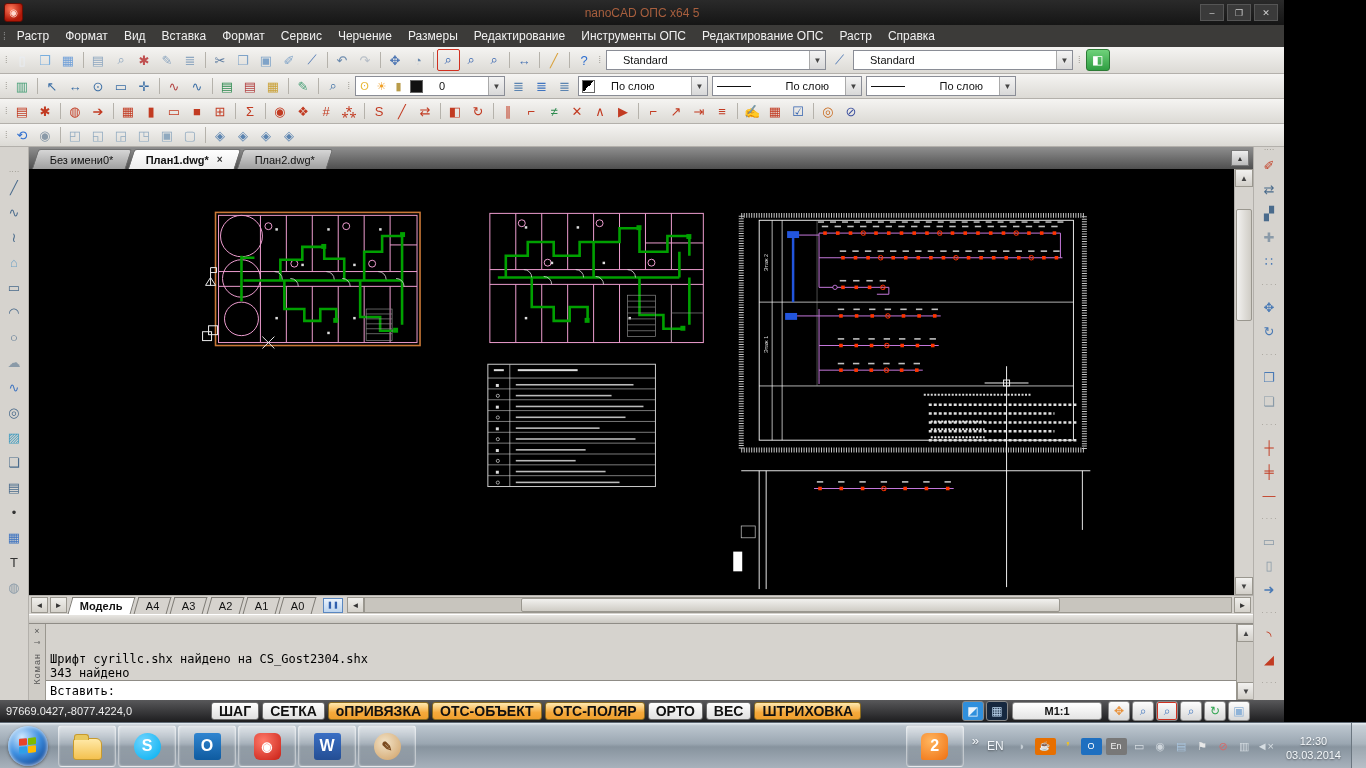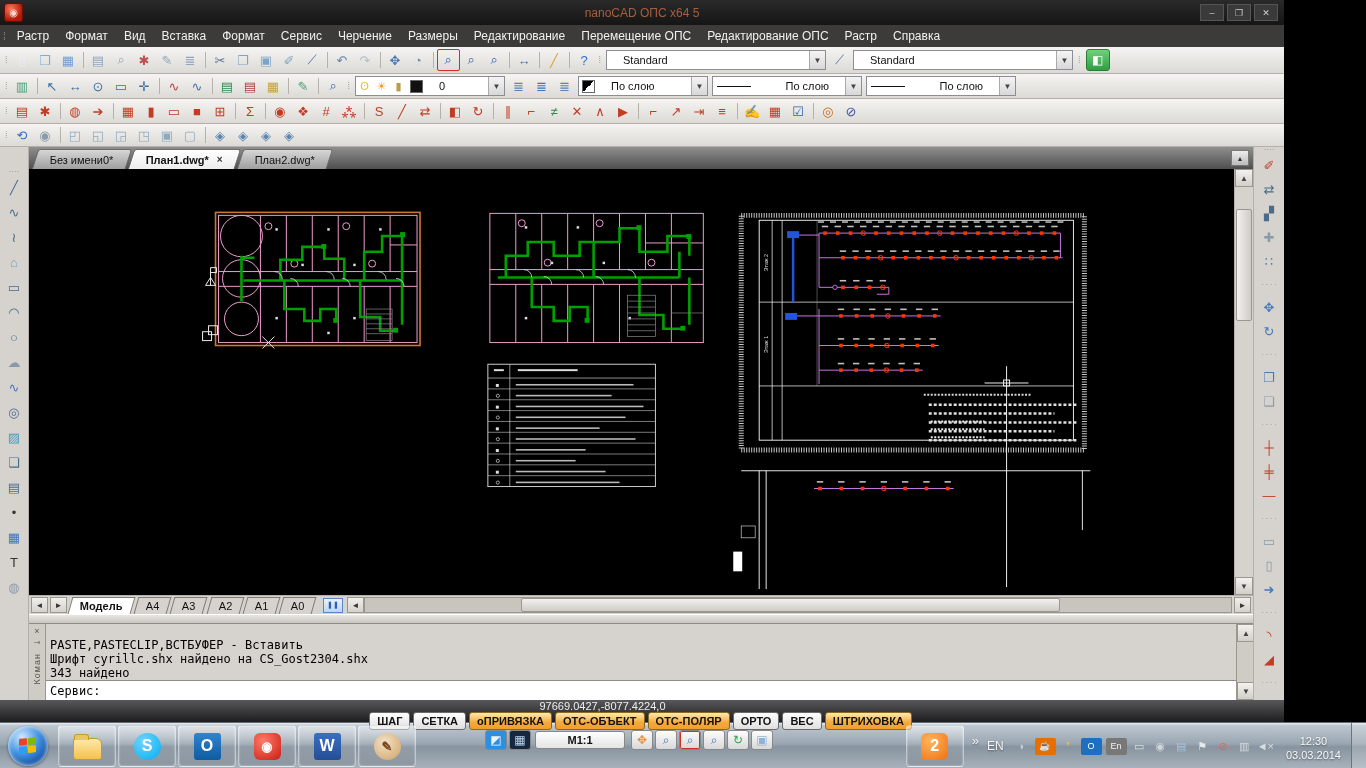--- a/index.html
+++ b/index.html
@@ -110,23 +110,23 @@
   #cmd-lines{flex:1;overflow:hidden;font-family:"DejaVu Sans Mono",monospace;font-size:12px;color:#000;
     padding:0 4px;display:flex;flex-direction:column;justify-content:flex-end;background:#d6d3ce;}
   #cmd-lines .cline{line-height:14px;white-space:pre;}
   #cmd-prompt{height:19px;background:#fff;border-top:1px solid #8f8c86;font-family:"DejaVu Sans Mono",monospace;
     font-size:12px;color:#000;display:flex;align-items:center;padding:0 4px;}
   #cmd-scroll{width:16px;background:#cfccc6;border-left:1px solid #9a978f;display:flex;flex-direction:column;}
   #cmd-scroll .fill{flex:1;}
 
   
   #statusbar{height:22px;background:linear-gradient(#58585a,#1d1d1f);display:flex;align-items:center;
-    color:#eee;font-size:11px;padding:0 6px;flex-direction:column;}
+    color:#eee;font-size:11px;padding:0 6px;}
   #coords{width:205px;}
-  .stoggle{height:16px;padding:0 7px;margin-right:3px;border-radius:3px;font-size:11px;font-weight:bold;color:#111;
+  .stoggle{height:16px;padding:0 7px;margin-right:3px;border-radius:3px;font-size:14px;font-weight:bold;color:#111;
     display:flex;align-items:center;border:1px solid #6b6b6b;}
   .stoggle.off{background:linear-gradient(#ffffff,#dfdfdf);}
   .stoggle.on{background:linear-gradient(#ffe9b0,#f5a93b 60%,#ef9f2e);border-color:#8a6a1f;}
   #status-spacer{flex:1;}
   .sicon{width:20px;height:18px;margin-left:2px;border-radius:3px;display:flex;align-items:center;justify-content:center;
     font-size:12px;background:linear-gradient(#fdfdfd,#d8d8d8);border:1px solid #888;}
   .sicon.red{box-shadow:inset 0 0 0 1px #d03020;}
   #scalebox{width:88px;height:16px;background:linear-gradient(#ffffff,#e4e4e4);border:1px solid #888;border-radius:3px;
     color:#111;display:flex;align-items:center;justify-content:center;margin:0 4px;font-weight:bold;}
   #status-right{margin-right:28px;display:flex;align-items:center;}
@@ -191,21 +191,21 @@
      <span class="trow">
             <span class="mi">Растр</span>
             <span class="mi">Формат</span>
             <span class="mi">Вид</span>
             <span class="mi">Вставка</span>
             <span class="mi">Формат</span>
             <span class="mi">Сервис</span>
             <span class="mi">Черчение</span>
             <span class="mi">Размеры</span>
             <span class="mi">Редактирование</span>
-            <span class="mi">Перемещение ОПС</span>
+            <span class="mi">Инструменты ОПС</span>
             <span class="mi">Редактирование ОПС</span>
             <span class="mi">Растр</span>
             <span class="mi">Справка</span>
           </span>
    </div>
 
    <div class="tbar" id="tbar1">
      <span class="grip">⁞</span>
      <span class="trow">
             <span class="tbtn " style="color:#e9eef5">▯</span>
@@ -805,26 +805,25 @@
        <div id="splitter"></div>
 
        <div id="command">
          <div id="cmd-rail">
            <span class="rx">×</span>
            <span class="rpin">⊸</span>
            <span class="rlabel">Коман</span>
          </div>
          <div id="cmd-body">
            <div id="cmd-lines">
-                  <div class="cline">PASTE,PASTECLIP,ВСТБУФЕР - Вставить</div>
                   <div class="cline">Шрифт cyrillc.shx найдено на CS_Gost2304.shx</div>
                   <div class="cline">343 найдено</div>
                 </div>
            <div id="cmd-prompt">
-             <span>Сервис:</span>
+             <span>Вставить:</span>
            </div>
          </div>
          <div id="cmd-scroll">
            <span class="sbtn">▲</span>
            <span class="fill"></span>
            <span class="sbtn">▼</span>
          </div>
        </div>
      </div>
 

